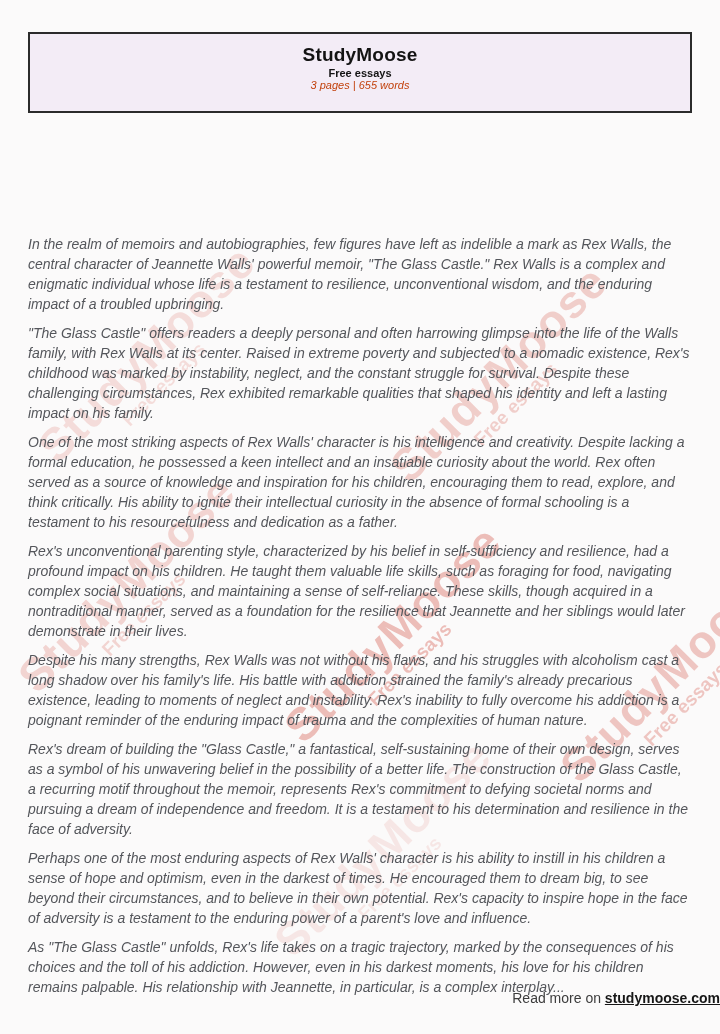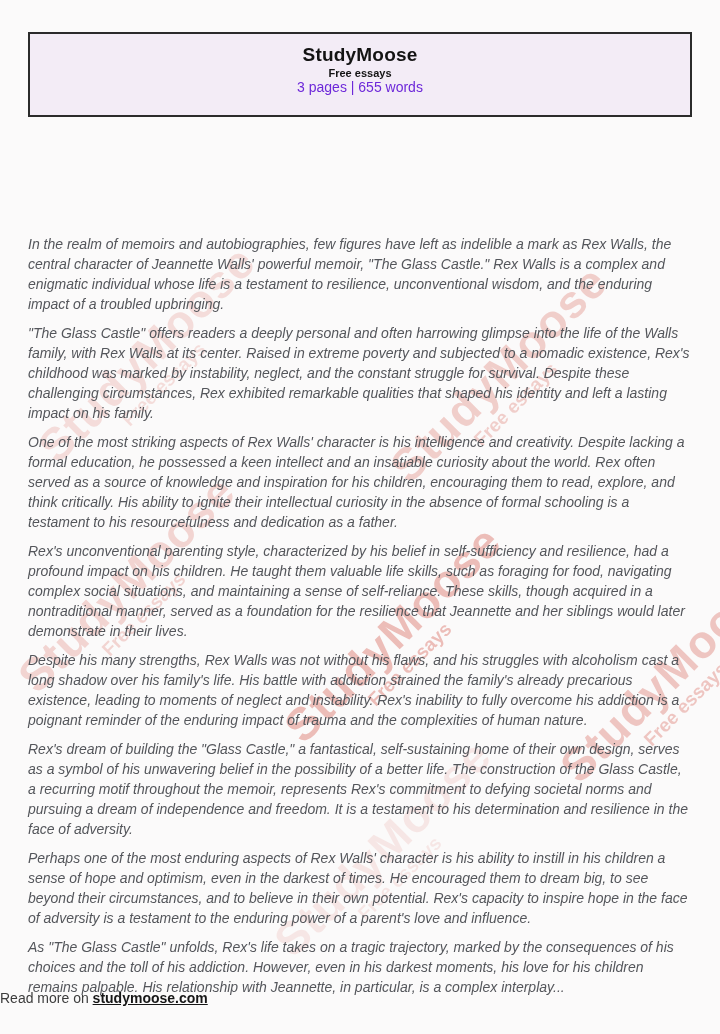--- a/index.html
+++ b/index.html
@@ -38,41 +38,42 @@
   }
   .title {
     font-size: 25px;
     font-weight: 800;
     color: #131313;
     line-height: 1.3;
     margin: 16px auto 14px;
     max-width: 620px;
   }
   .meta {
-    font-size: 14px;
-    color: #6d28d9;
+    font-size: 11px;
+    color: #c2410c;
+    font-style: italic;
   }
   
   .essay-body {
     position: absolute;
     left: 28px;
     top: 234px;
     width: 664px;
     color: #54565b;
     font-size: 14px;
     line-height: 20px;
   }
   .essay-body p { margin: 0 0 9px; font-style: italic; }
   
   .footer {
     position: absolute;
     left: 0;
     top: 990px;
     width: 100%;
-    text-align: left;
+    text-align: right;
     font-size: 14px;
     color: #3c3c3c;
   }
   .footer a {
     color: #161616;
     font-weight: 700;
     text-decoration: underline;
     cursor: pointer;
   }
   

